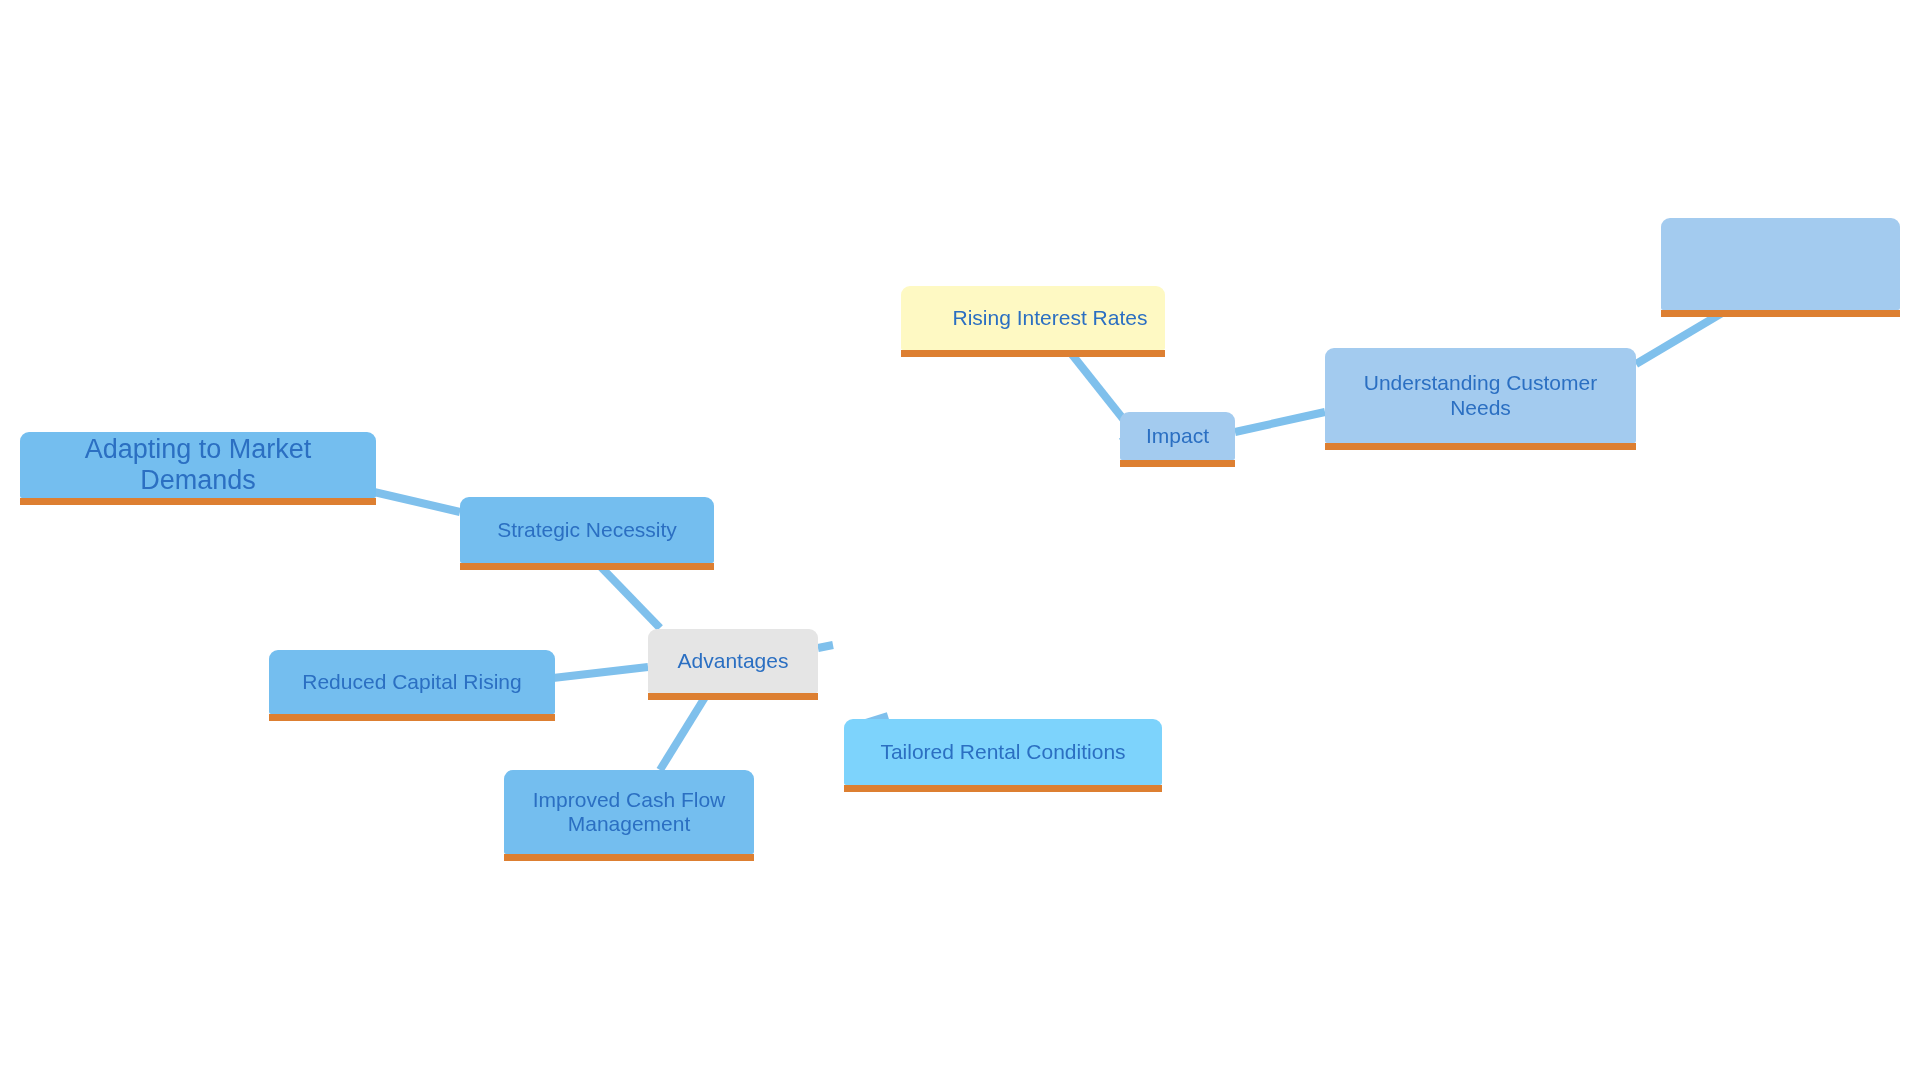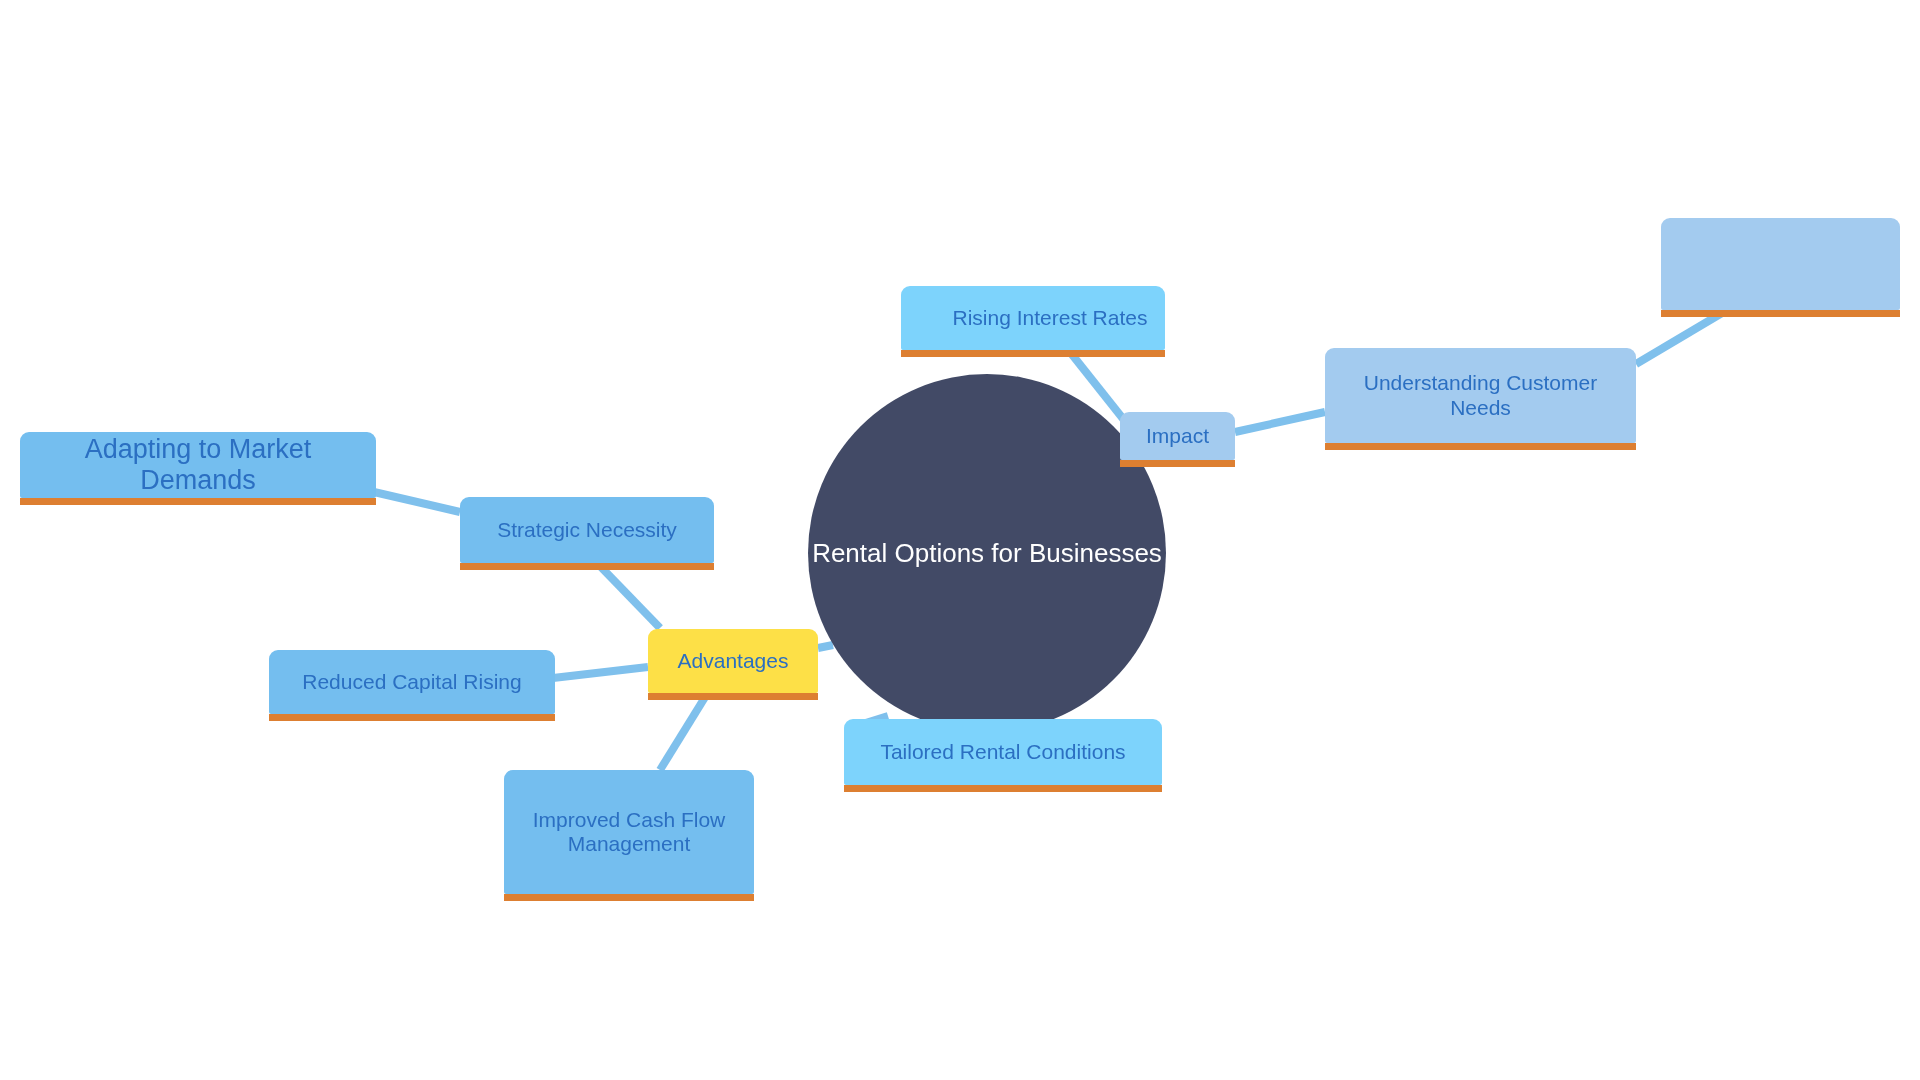--- a/index.html
+++ b/index.html
@@ -78,58 +78,55 @@
       <line x1="1235" y1="432" x2="1325" y2="412" stroke="#7fc0ec" stroke-width="8" stroke-linecap="butt"></line>
       <line x1="1636" y1="364" x2="1722" y2="313" stroke="#7fc0ec" stroke-width="8" stroke-linecap="butt"></line>
       <line x1="833" y1="645" x2="818" y2="648" stroke="#7fc0ec" stroke-width="8" stroke-linecap="butt"></line>
       <line x1="888" y1="716" x2="856" y2="726" stroke="#7fc0ec" stroke-width="8" stroke-linecap="butt"></line>
       <line x1="660" y1="628" x2="600" y2="566" stroke="#7fc0ec" stroke-width="8" stroke-linecap="butt"></line>
       <line x1="460" y1="512" x2="374" y2="492" stroke="#7fc0ec" stroke-width="8" stroke-linecap="butt"></line>
       <line x1="648" y1="667" x2="553" y2="678" stroke="#7fc0ec" stroke-width="8" stroke-linecap="butt"></line>
       <line x1="707" y1="694" x2="660" y2="770" stroke="#7fc0ec" stroke-width="8" stroke-linecap="butt"></line>
     </svg>
 
-  <div class="root-node" style="left: 808px; top: 374px; width: 358px; height: 358px; background: rgb(66, 74, 102);">
-    <span class="root-label" style="color: rgb(255, 255, 255);">Rental Options for Businesses</span>
-  </div>
 
   <div id="node-layer">
       <div class="node soft" style="left: 1120px; top: 412px; width: 115px; height: 48px; background: rgb(163, 203, 239);">
         <span class="node-label" style="font-size: 21px; color: rgb(43, 111, 194);">Impact</span>
         <div class="underline" style="background: rgb(221, 127, 49);"></div>
       </div>
-      <div class="node soft" style="left: 901px; top: 286px; width: 264px; height: 64px; background: #7dd3fc; padding-left: 34px;">
+      <div class="node soft" style="left: 901px; top: 286px; width: 264px; height: 64px; background: #fef9c3; padding-left: 34px;">
         <span class="node-label" style="font-size: 21px; color: rgb(43, 111, 194);">Rising Interest Rates</span>
         <div class="underline" style="background: rgb(221, 127, 49);"></div>
       </div>
       <div class="node soft" style="left: 1325px; top: 348px; width: 311px; height: 95px; background: rgb(163, 203, 239);">
         <span class="node-label" style="font-size: 21px; color: rgb(43, 111, 194);">Understanding Customer
 Needs</span>
         <div class="underline" style="background: rgb(221, 127, 49);"></div>
       </div>
       <div class="node soft" style="left: 1661px; top: 218px; width: 239px; height: 92px; background: rgb(163, 203, 239);">
         <div class="underline" style="background: rgb(221, 127, 49);"></div>
       </div>
-      <div class="node bright" style="left: 648px; top: 629px; width: 170px; height: 64px; background: #fde047;">
+      <div class="node bright" style="left: 648px; top: 629px; width: 170px; height: 64px; background: #e5e5e5;">
         <span class="node-label" style="font-size: 21px; color: rgb(43, 111, 194);">Advantages</span>
         <div class="underline" style="background: rgb(221, 127, 49);"></div>
       </div>
       <div class="node bright" style="left: 460px; top: 497px; width: 254px; height: 66px; background: rgb(116, 190, 239);">
         <span class="node-label" style="font-size: 21px; color: rgb(43, 111, 194);">Strategic Necessity</span>
         <div class="underline" style="background: rgb(221, 127, 49);"></div>
       </div>
       <div class="node bright" style="left: 20px; top: 432px; width: 356px; height: 66px; background: rgb(116, 190, 239);">
         <span class="node-label" style="font-size: 27px; color: rgb(43, 111, 194);">Adapting to Market Demands</span>
         <div class="underline" style="background: rgb(221, 127, 49);"></div>
       </div>
       <div class="node bright" style="left: 269px; top: 650px; width: 286px; height: 64px; background: rgb(116, 190, 239);">
         <span class="node-label" style="font-size: 21px; color: rgb(43, 111, 194);">Reduced Capital Rising</span>
         <div class="underline" style="background: rgb(221, 127, 49);"></div>
       </div>
-      <div class="node bright" style="left: 504px; top: 770px; width: 250px; height: 124px; background: rgb(116, 190, 239);">
+      <div class="node bright" style="left: 504px; top: 770px; width: 250px; height: 84px; background: rgb(116, 190, 239);">
         <span class="node-label" style="font-size: 21px; color: rgb(43, 111, 194);">Improved Cash Flow
 Management</span>
         <div class="underline" style="background: rgb(221, 127, 49);"></div>
       </div>
       <div class="node bright" style="left: 844px; top: 719px; width: 318px; height: 66px; background: #7dd3fc;">
         <span class="node-label" style="font-size: 21px; color: rgb(43, 111, 194);">Tailored Rental Conditions</span>
         <div class="underline" style="background: rgb(221, 127, 49);"></div>
       </div>
     </div>
 

